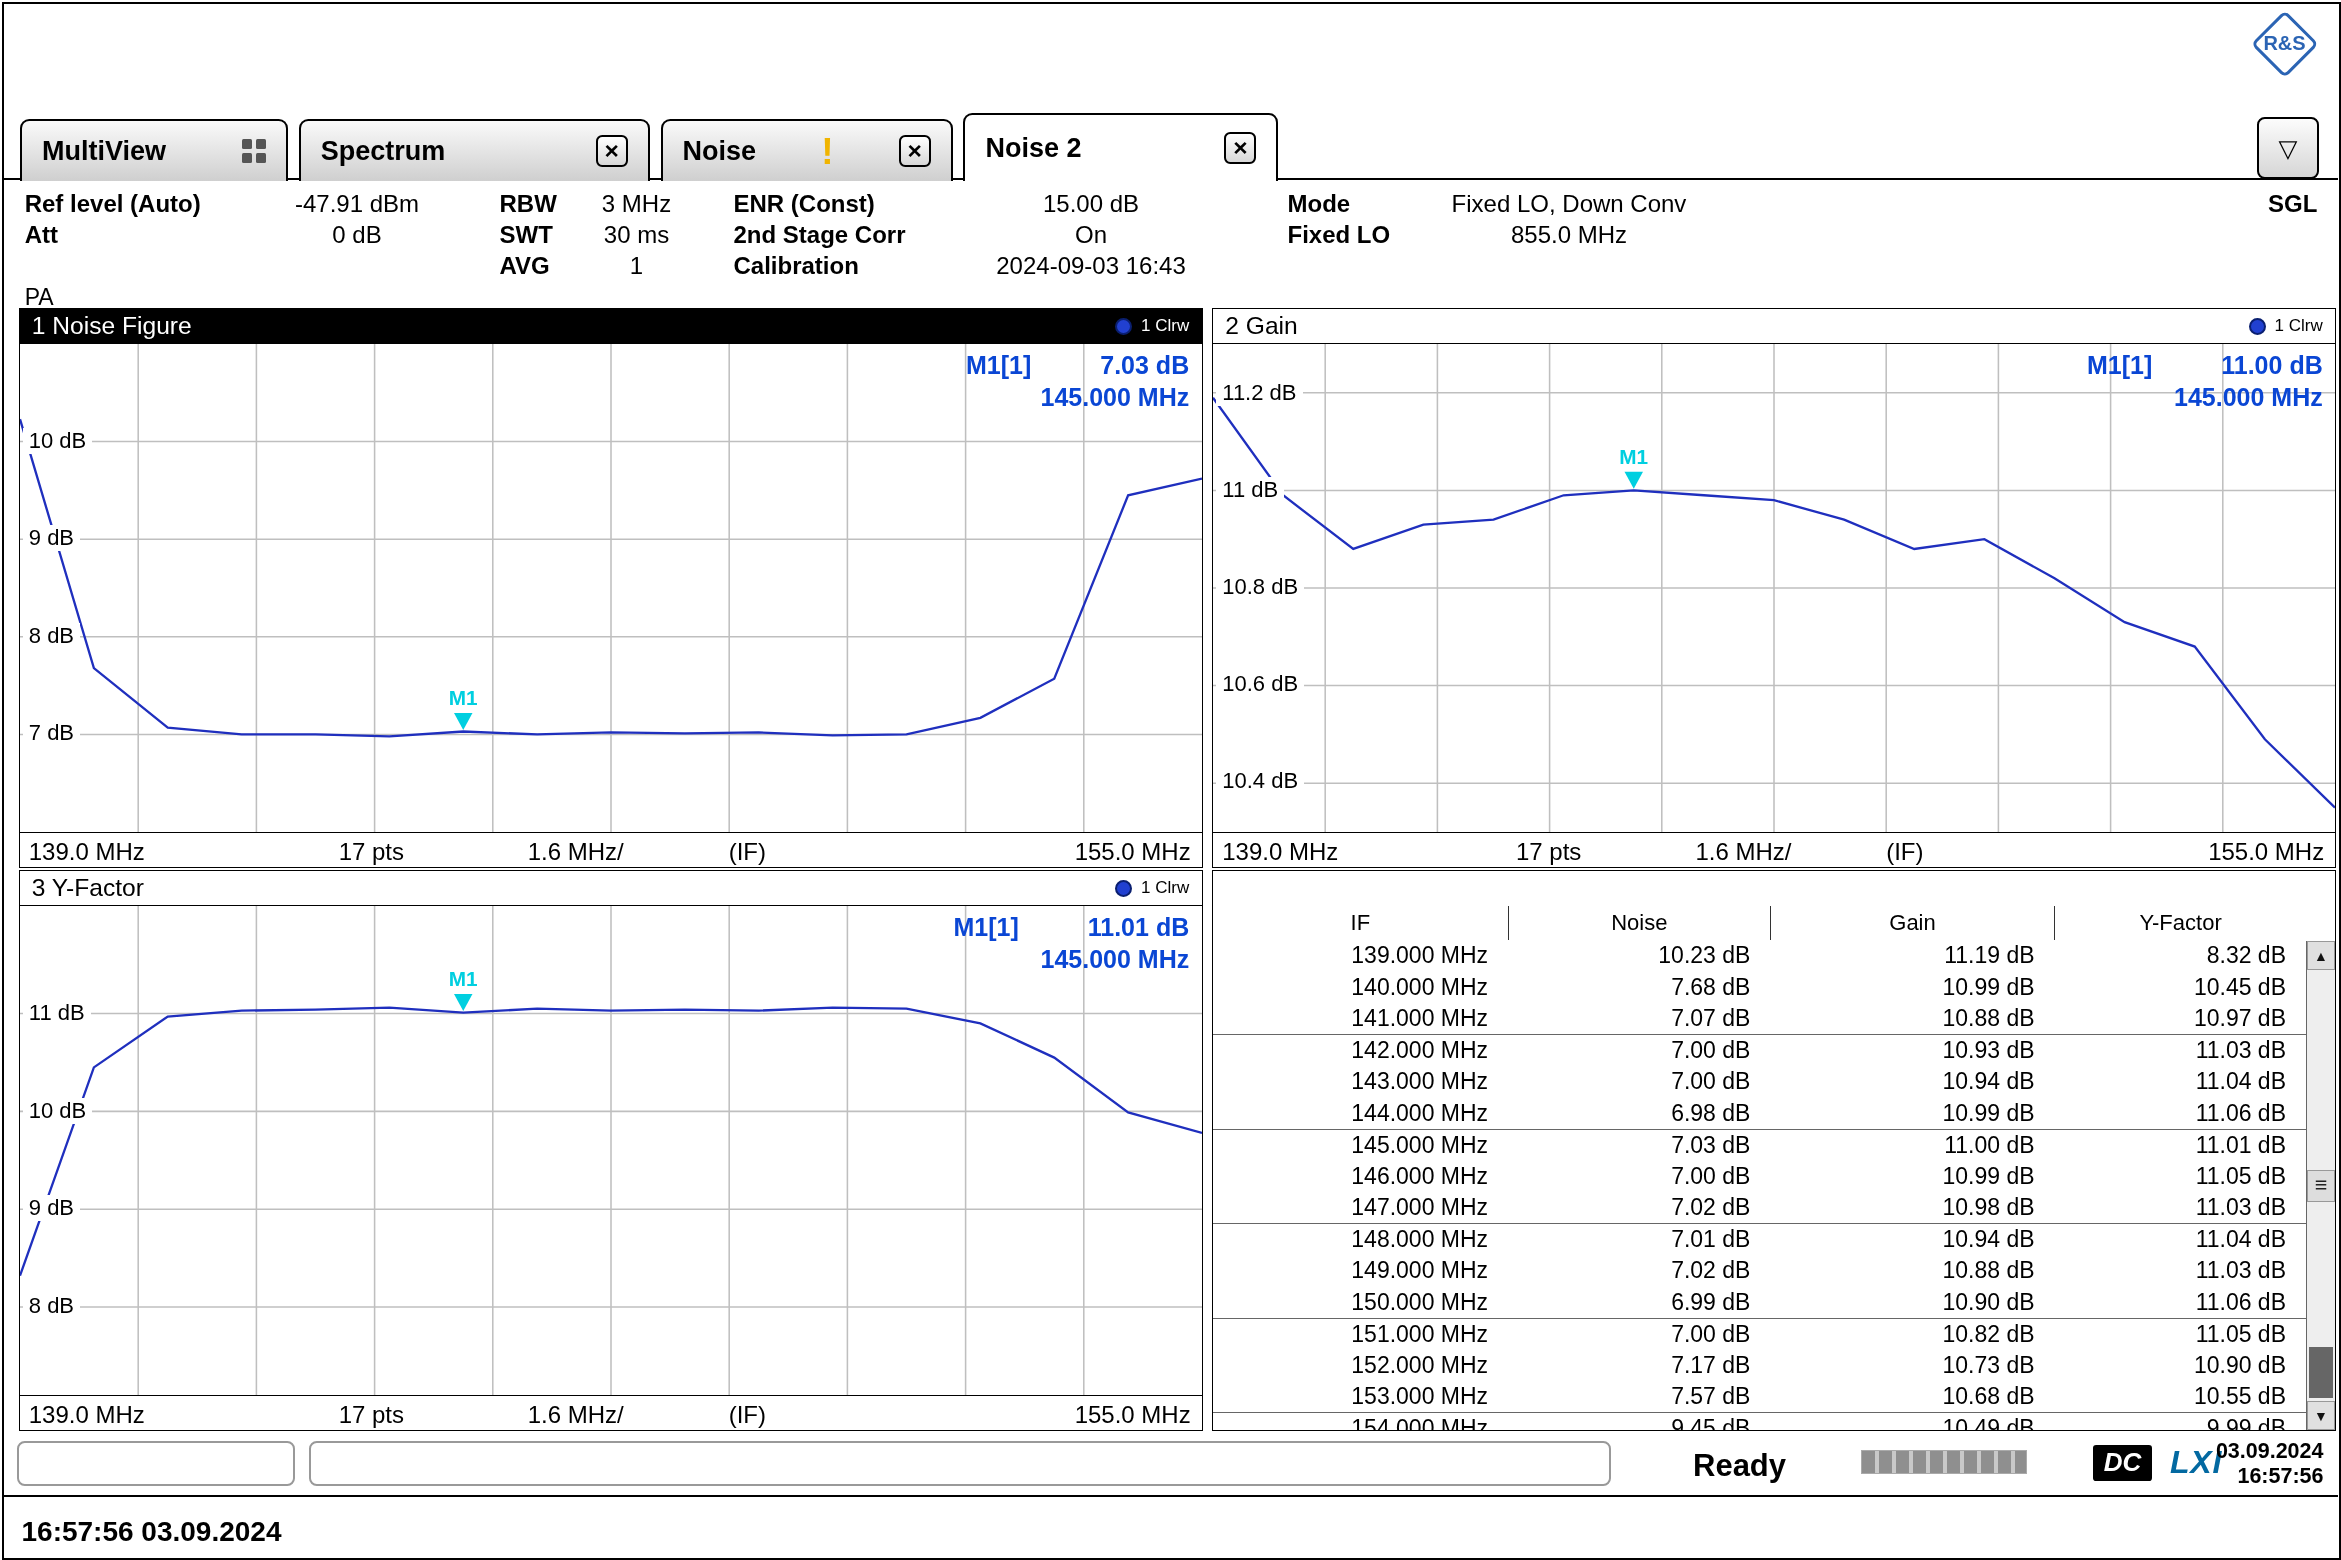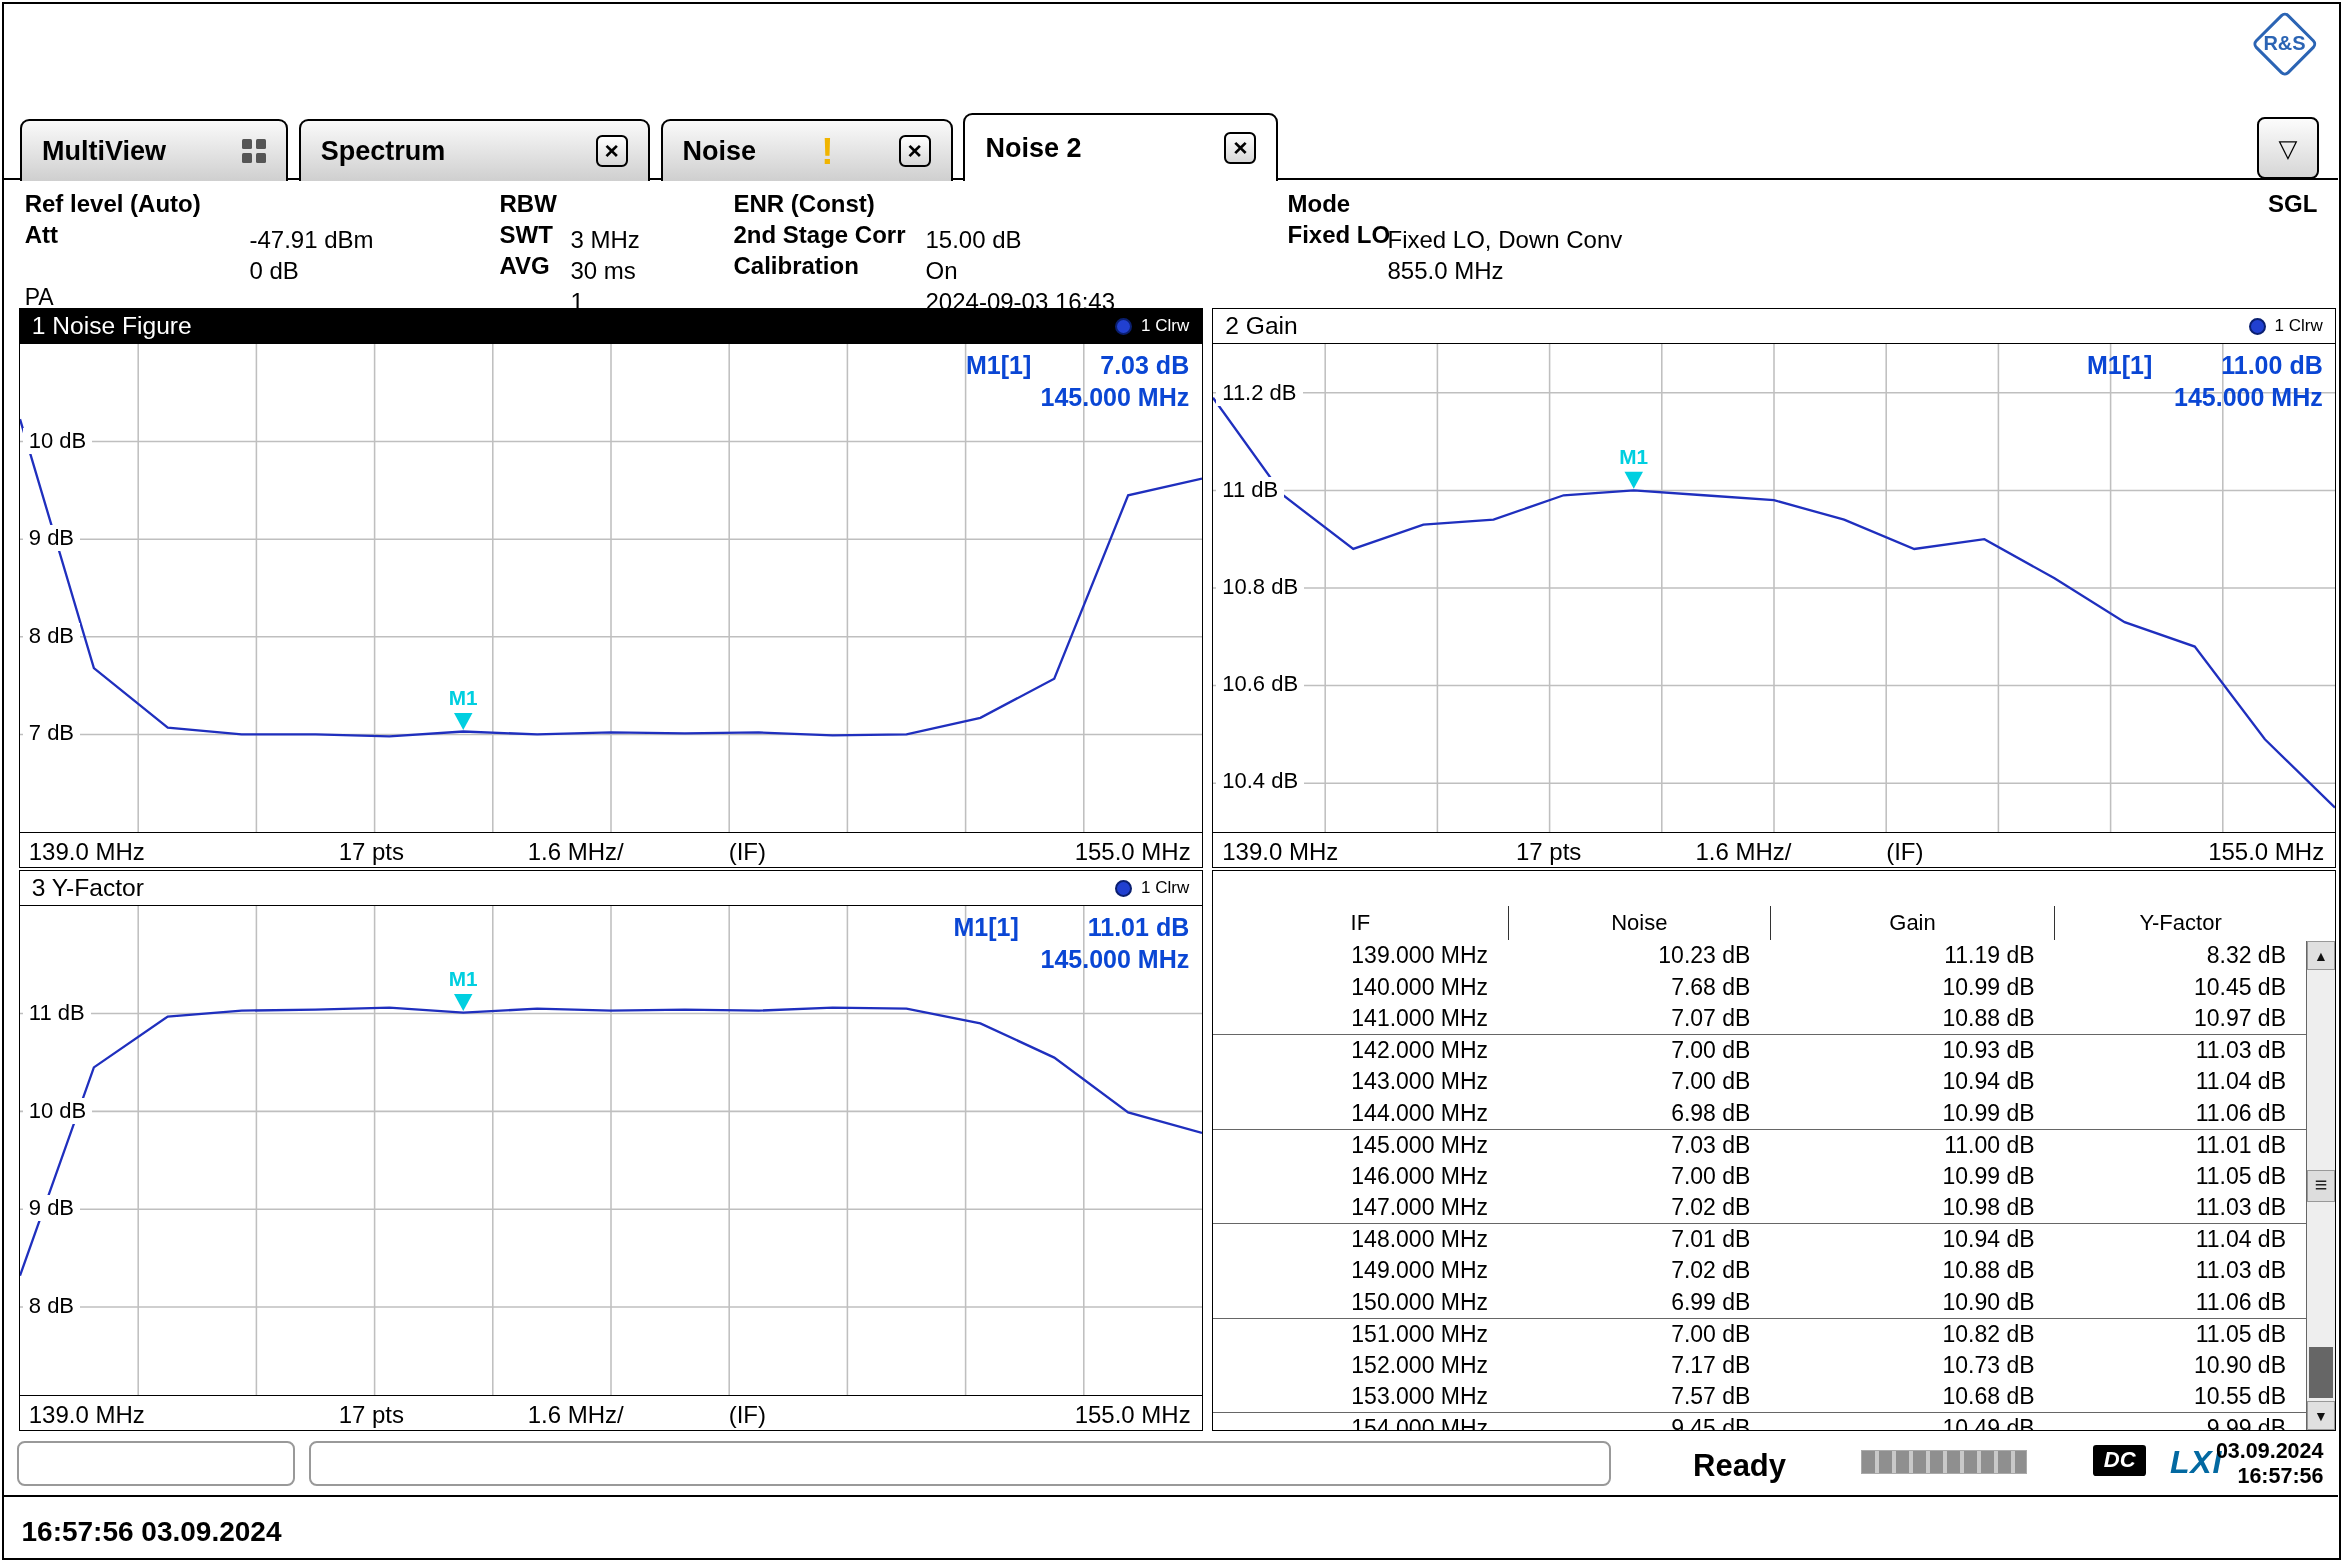--- a/index.html
+++ b/index.html
@@ -24,21 +24,21 @@
   .warn{color:#f0b400;font-size:37px;font-weight:bold;margin-left:20px;line-height:31px;}
   .gridicon{display:grid;grid-template-columns:10px 10px;grid-template-rows:10px 10px;gap:3.8px;margin-left:20px;}
   .gridicon i{background:#555;border-radius:1.5px;}
   .dropbtn{position:absolute;right:23px;top:117px;width:62px;height:62px;border:2.3px solid #000;border-radius:7.7px;
            background:linear-gradient(#fcfcfc,#d6d6d6);display:flex;align-items:center;justify-content:center;font-size:24.6px;z-index:2;}
 
   
   .hdr{position:absolute;left:18.5px;top:188px;right:18.5px;height:123px;font-size:24px;line-height:31px;}
   .hdr span{position:absolute;white-space:nowrap;}
   .hl{font-weight:bold;}
-  .hv{text-align:left;margin-top:36px;}
+  .hv{text-align:center;}
 
   
   .panel{position:absolute;border:1.5px solid #000;background:#fff;}
   .p1{left:18.5px;top:308px;width:1184px;height:560px;}
   .p2{left:1212px;top:308px;width:1124px;height:560px;}
   .p3{left:18.5px;top:870px;width:1184px;height:561px;}
   .p4{left:1212px;top:870px;width:1124px;height:561px;}
   .ptitle{position:absolute;left:0;right:0;top:0;height:35px;display:flex;align-items:center;justify-content:space-between;
           padding:0 12.3px;font-size:24.6px;border-bottom:1.5px solid #000;background:#fff;}
   .p1 .ptitle{background:#000;color:#fff;border-bottom:1.5px solid #000;}
@@ -71,21 +71,21 @@
 
   
   .statusbar{position:absolute;left:17px;right:17px;top:1439px;height:49px;}
   .sbox{position:absolute;top:1.5px;height:45px;border:2.3px solid #999;border-radius:7.7px;background:#fff;}
   .sbox-small{left:0;width:278px;}
   .sbox-wide{left:292px;width:1302px;}
   .ready{position:absolute;left:1676px;top:9.2px;font-weight:bold;font-size:31px;}
   .progress{position:absolute;left:1844px;top:10.8px;width:166px;height:24.6px;border:1.5px solid #aaa;
             background:repeating-linear-gradient(90deg,#8f8f8f 0 13px,#c9c9c9 13px 17px);}
   .dc{position:absolute;left:2076px;top:6.2px;background:#000;color:#fff;font-weight:bold;font-style:italic;
-      font-size:22px;padding:2.3px 10.8px;border-radius:3.1px;}
+      font-size:26px;padding:2.3px 10.8px;border-radius:3.1px;}
   .lxi{position:absolute;left:2153px;top:4.6px;color:#0369a1;font-weight:bold;font-style:italic;font-size:32px;letter-spacing:0.8px;}
   .dt{position:absolute;right:1.5px;top:0;text-align:right;font-weight:bold;font-size:21.5px;line-height:24.6px;}
   .divider{position:absolute;left:3.8px;right:3.8px;top:1495px;height:2.3px;background:#000;}
   .foot{position:absolute;left:21.5px;top:1516px;font-size:28px;font-weight:bold;}
 </style>
 </head>
 <body>
 
 <div class="frame"></div>
 

